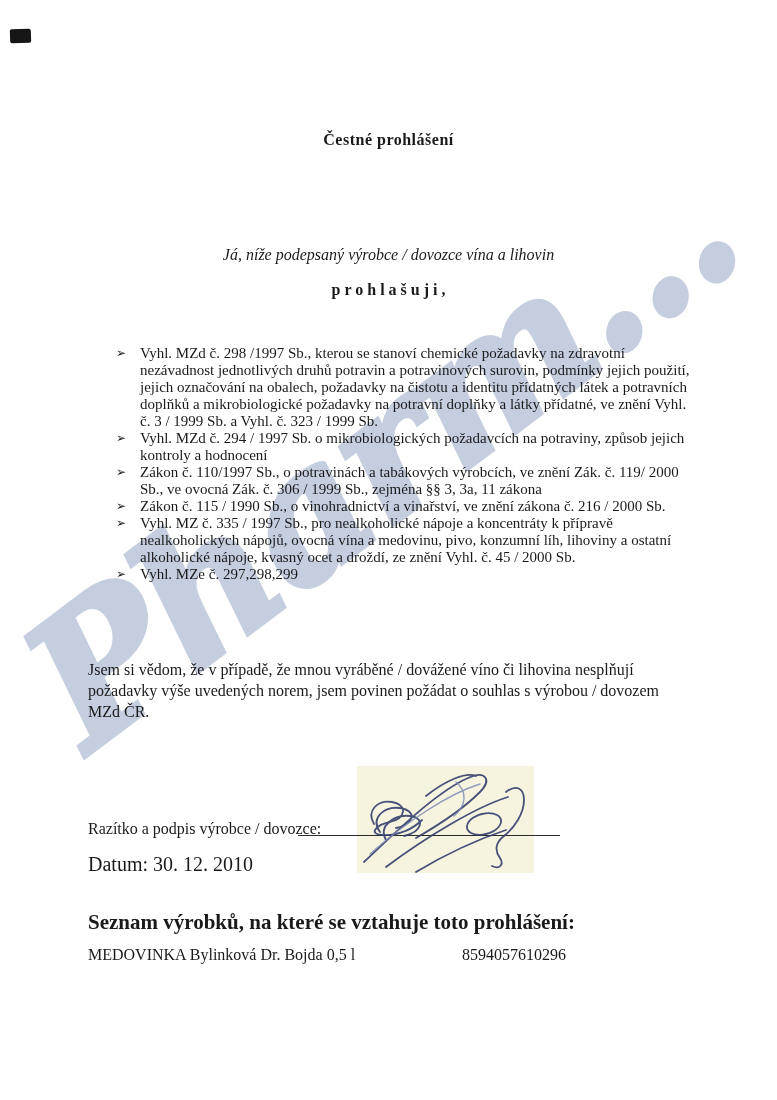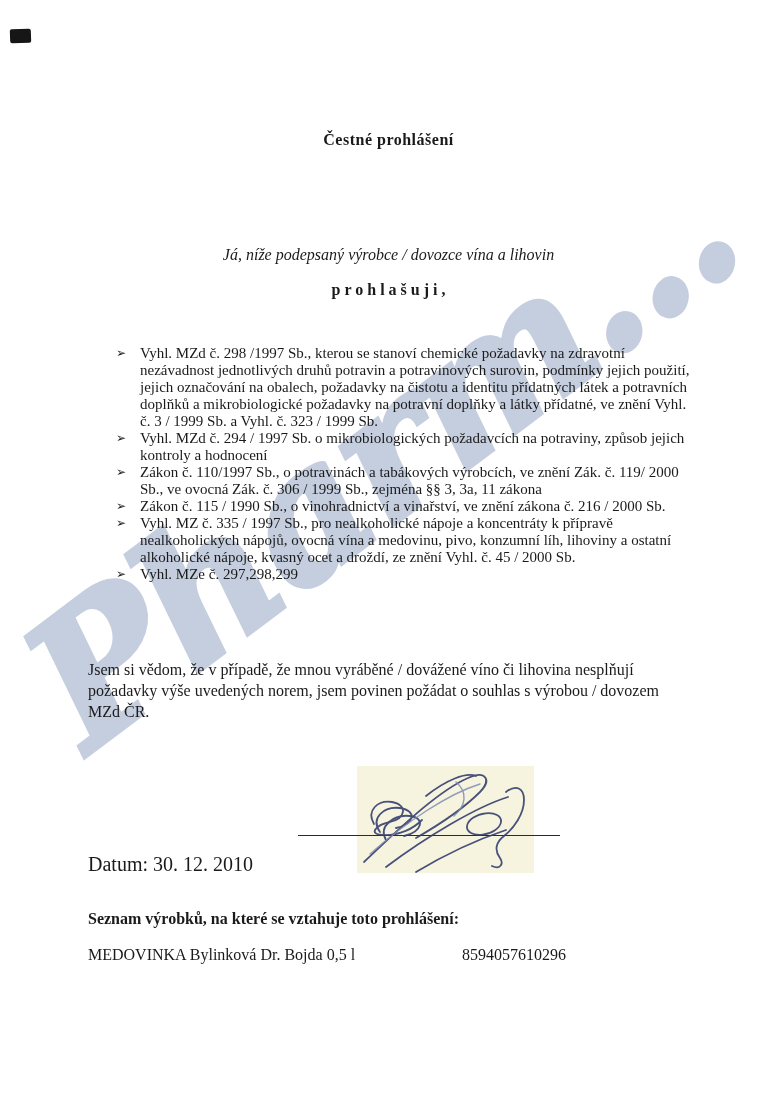--- a/index.html
+++ b/index.html
@@ -55,21 +55,21 @@
   ul.reg-list b{font-weight:normal;text-align:right;}
   .liability{left:88px;top:659px;width:594px;font-size:16px;line-height:21px;}
   .sig-patch{
     left:357px;top:766px;width:177px;height:107px;
     background:#f6f3df;
   }
   .sig-line{left:298px;top:835px;width:262px;height:1px;background:#2a2a2a;}
   .sig-svg{left:352px;top:758px;width:192px;height:122px;overflow:visible;}
   .sig-label{left:88px;top:820px;font-size:16px;}
   .datum{left:88px;top:853px;font-size:20px;}
-  .products-heading{left:88px;top:910px;font-size:16px;font-weight:bold;}
+  .products-heading{left:88px;top:910px;font-size:21px;font-weight:bold;}
   .product-row{left:88px;top:946px;width:620px;font-size:16px;font-family:Liberation Serif, serif;}
   .product-ean{position:absolute;left:374px;top:0;}
 </style>
 </head>
 <body>
 
 <div class="page">
 
   <div class="watermark">Pharm…</div>
 
@@ -110,20 +110,21 @@
         <path d="M154,34 C164,26 172,30 172,42 C172,56 162,70 152,78 C144,84 142,92 148,100 C152,106 148,112 140,108"></path>
         <path d="M64,114 C94,96 124,82 154,72"></path>
         <path d="M74,38 C94,22 114,14 124,18"></path>
       </g>
       <g fill="none" stroke="#7e8cb4" stroke-width="1.4" stroke-linecap="round" opacity="0.85">
         <path d="M18,96 C54,64 96,36 128,26"></path>
         <path d="M104,24 C116,34 114,48 102,58"></path>
       </g>
     </svg>
 
+    <div class="abs sig-label">Razítko a podpis výrobce / dovozce:</div>
 
     <div class="abs datum">Datum: 30. 12. 2010</div>
 
     <div class="abs products-heading">Seznam výrobků, na které se vztahuje toto prohlášení:</div>
 
     <div class="abs product-row">
       <span>MEDOVINKA Bylinková Dr. Bojda 0,5 l</span>
       <span class="product-ean">8594057610296</span>
     </div>
 

